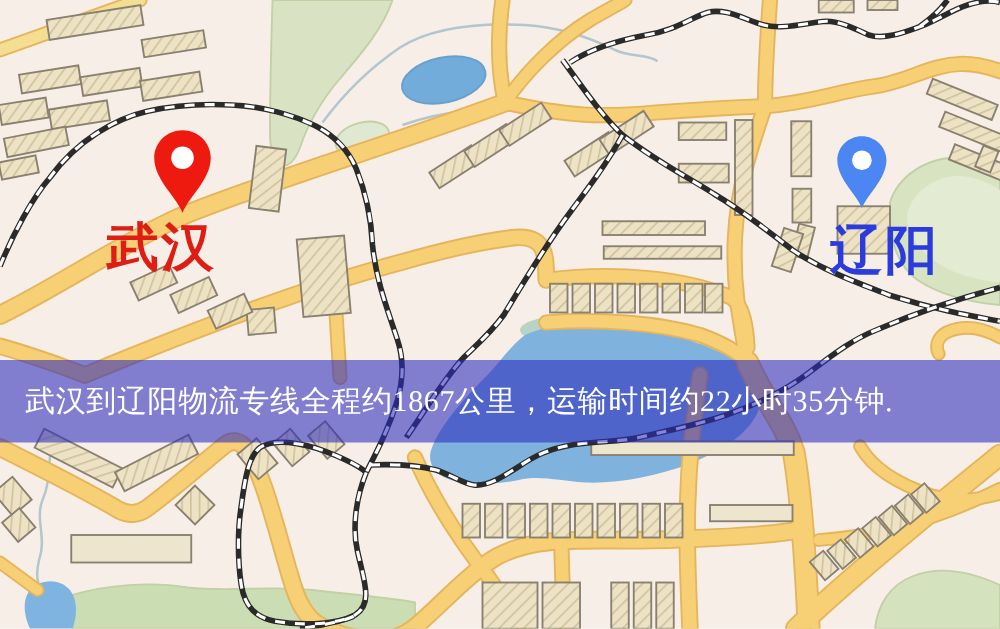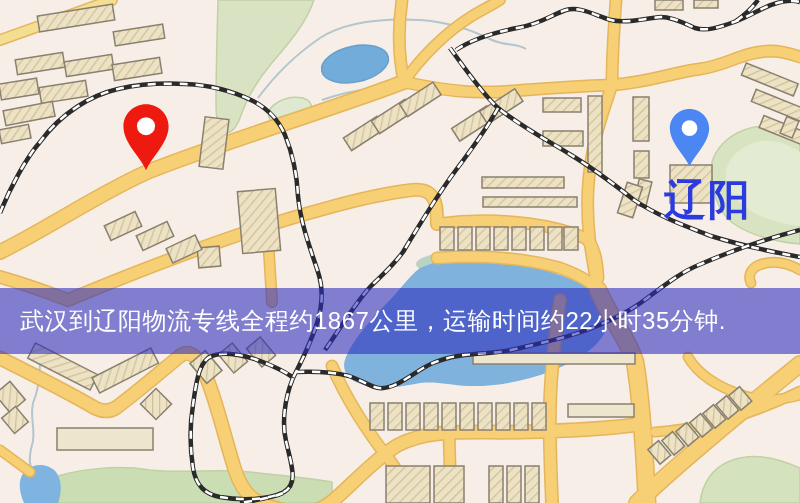--- a/index.html
+++ b/index.html
@@ -6,21 +6,21 @@
   .stage{position:relative;width:800px;height:503px;overflow:hidden;background:#f7efe7;
          font-family:"Liberation Sans","DejaVu Sans",sans-serif;}
   .stage svg.mapsvg{position:absolute;left:0;top:0;display:block;}
   .pin{position:absolute;}
   .pin svg{display:block;}
   .city-label{position:absolute;font-weight:bold;font-size:42px;line-height:1;
               letter-spacing:2px;white-space:nowrap;}
   .label-origin{left:85px;top:177px;color:#de1d14;}
   .label-dest{left:664px;top:179px;color:#2b3bdd;}
   .banner{position:absolute;left:0;top:288px;width:800px;height:66px;
-          background:rgba(43,43,190,0.58);display:flex;align-items:center;}
+          background:rgba(43,43,190,0.58);display:flex;align-items:center;font-family:Liberation Serif, serif;}
   .banner span{color:#ffffff;font-size:24px;letter-spacing:0.5px;padding-left:20px;
                white-space:nowrap;}
 </style>
 </head>
 <body>
 
 <div class="stage">
 
   <svg class="mapsvg" width="800" height="503" viewBox="0 0 800 503">
     <defs>
@@ -213,20 +213,21 @@
       </g>
     </g>
   </svg>
 
   <div class="pin" style="left:122px;top:103px;">
     <svg width="48" height="69" viewBox="0 0 40 58">
       <path fill="#ee1a10" d="M20,1 C9.5,1 1,9.3 1,19.6 C1,27 5,34 10,41 C14,46.5 18,51.5 20,56.5 C22,51.5 26,46.5 30,41 C35,34 39,27 39,19.6 C39,9.3 30.5,1 20,1 Z"></path>
       <circle fill="#ffffff" cx="20" cy="19.5" r="7.6"></circle>
     </svg>
   </div>
+  <div class="city-label label-origin">武汉</div>
 
   <div class="pin" style="left:667px;top:108px;">
     <svg width="45" height="60" viewBox="0 0 40 58">
       <path fill="#4c86f2" d="M20,1 C9.5,1 1,9.3 1,19.6 C1,27 5,34 10,41 C14,46.5 18,51.5 20,56.5 C22,51.5 26,46.5 30,41 C35,34 39,27 39,19.6 C39,9.3 30.5,1 20,1 Z"></path>
       <circle fill="#ffffff" cx="20" cy="19.5" r="7.6"></circle>
     </svg>
   </div>
   <div class="city-label label-dest">辽阳</div>
 
   <div class="banner">

